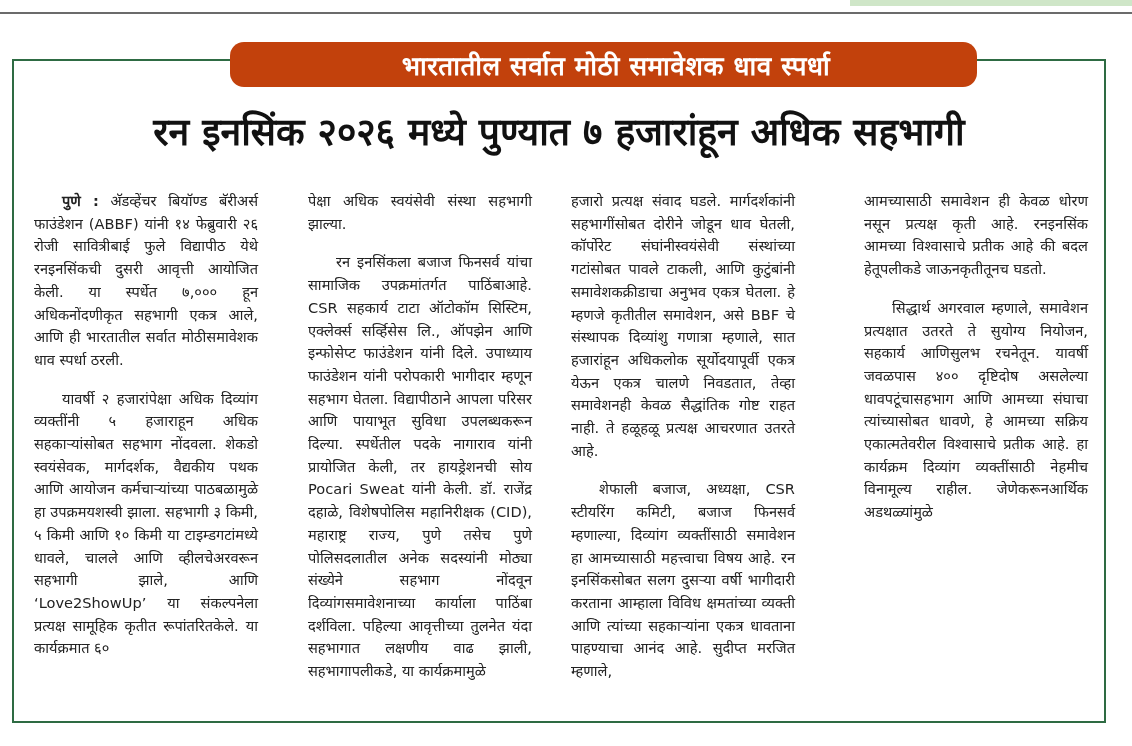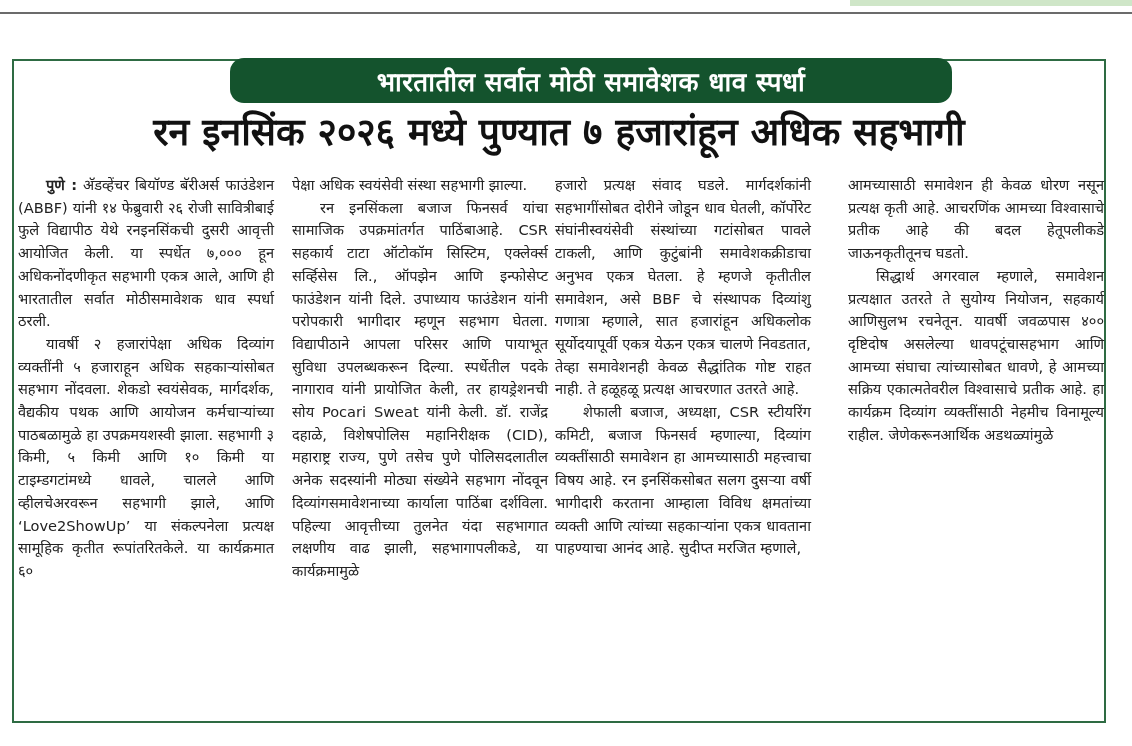--- a/index.html
+++ b/index.html
@@ -8,38 +8,39 @@
     position:relative; font-family:"DejaVu Serif", serif; color:#1a1a1a;
   }
   .topbar { position:absolute; left:0; top:0; width:1132px; height:14px; background:#fff; }
   .topbar-line { position:absolute; left:0; top:12px; width:1132px; height:2px; background:#6b6b6b; }
   .topbar-green { position:absolute; left:850px; top:0; width:282px; height:6px; background:#cfe6c8; }
   .box {
     position:absolute; left:12px; top:59px; width:1094px; height:664px;
     border:2px solid #2e6b43; box-sizing:border-box;
   }
   .banner {
-    position:absolute; left:230px; top:58px; width:722px; height:45px;
-    background:#14532d; border-radius:14px; color:#fff;
+    position:absolute; left:230px; top:42px; width:722px; height:45px;
+    background:#c2410c; border-radius:14px; color:#fff;
     display:flex; align-items:center; justify-content:center;
     font-family:"DejaVu Sans", sans-serif; font-weight:bold; font-size:26px;
     letter-spacing:0.5px;
+    padding-left:25px;
   }
   .headline {
     position:absolute; left:14px; top:96px; width:1090px; height:68px;
     display:flex; align-items:center; justify-content:center;
     font-family:"DejaVu Sans", sans-serif; font-weight:bold; font-size:38px;
     color:#111; transform:scaleX(0.98); white-space:nowrap;
   }
   .col {
     position:absolute; top:174px; height:540px; width:256px;
     font-family:"DejaVu Sans", sans-serif; font-size:14.6px; line-height:22.7px;
     text-align:justify; color:#222;
   }
-  .col p { margin:0; text-indent:0; }
+  .col p { margin:16px; text-indent:0; }
   .col p.indent { text-indent:28px; }
   .col1 { left:18px; }
   .col2 { left:292px; }
   .col3 { left:555px; }
   .col4 { left:848px; }
   .dateline { font-weight:bold; }
   .edge {
     position:absolute; left:1120px; top:176px; width:12px; height:540px;
     font-family:"DejaVu Sans", sans-serif; font-size:13px; line-height:22.7px;
     color:#333; overflow:hidden;
@@ -67,17 +68,17 @@
   <p>पेक्षा अधिक स्वयंसेवी संस्था सहभागी झाल्या.</p>
   <p class="indent">रन इनसिंकला बजाज फिनसर्व यांचा सामाजिक उपक्रमांतर्गत पाठिंबाआहे. CSR सहकार्य टाटा ऑटोकॉम सिस्टिम, एक्लेर्क्स सर्व्हिसेस लि., ऑपझेन आणि इन्फोसेप्ट फाउंडेशन यांनी दिले. उपाध्याय फाउंडेशन यांनी परोपकारी भागीदार म्हणून सहभाग घेतला. विद्यापीठाने आपला परिसर आणि पायाभूत सुविधा उपलब्धकरून दिल्या. स्पर्धेतील पदके नागाराव यांनी प्रायोजित केली, तर हायड्रेशनची सोय Pocari Sweat यांनी केली. डॉ. राजेंद्र दहाळे, विशेषपोलिस महानिरीक्षक (CID), महाराष्ट्र राज्य, पुणे तसेच पुणे पोलिसदलातील अनेक सदस्यांनी मोठ्या संख्येने सहभाग नोंदवून दिव्यांगसमावेशनाच्या कार्याला पाठिंबा दर्शविला. पहिल्या आवृत्तीच्या तुलनेत यंदा सहभागात लक्षणीय वाढ झाली, सहभागापलीकडे, या कार्यक्रमामुळे</p>
 </div>
 
 <div class="col col3">
   <p>हजारो प्रत्यक्ष संवाद घडले. मार्गदर्शकांनी सहभागींसोबत दोरीने जोडून धाव घेतली, कॉर्पोरेट संघांनीस्वयंसेवी संस्थांच्या गटांसोबत पावले टाकली, आणि कुटुंबांनी समावेशकक्रीडाचा अनुभव एकत्र घेतला. हे म्हणजे कृतीतील समावेशन, असे BBF चे संस्थापक दिव्यांशु गणात्रा म्हणाले, सात हजारांहून अधिकलोक सूर्योदयापूर्वी एकत्र येऊन एकत्र चालणे निवडतात, तेव्हा समावेशनही केवळ सैद्धांतिक गोष्ट राहत नाही. ते हळूहळू प्रत्यक्ष आचरणात उतरते आहे.</p>
   <p class="indent">शेफाली बजाज, अध्यक्षा, CSR स्टीयरिंग कमिटी, बजाज फिनसर्व म्हणाल्या, दिव्यांग व्यक्तींसाठी समावेशन हा आमच्यासाठी महत्त्वाचा विषय आहे. रन इनसिंकसोबत सलग दुसऱ्या वर्षी भागीदारी करताना आम्हाला विविध क्षमतांच्या व्यक्ती आणि त्यांच्या सहकाऱ्यांना एकत्र धावताना पाहण्याचा आनंद आहे. सुदीप्त मरजित म्हणाले,</p>
 </div>
 
 <div class="col col4">
-  <p>आमच्यासाठी समावेशन ही केवळ धोरण नसून प्रत्यक्ष कृती आहे. आचरणिंक आमच्या विश्वासाचे प्रतीक आहे की बदल हेतूपलीकडे जाऊनकृतीतूनच घडतो.</p>
+  <p>आमच्यासाठी समावेशन ही केवळ धोरण नसून प्रत्यक्ष कृती आहे. रनइनसिंक आमच्या विश्वासाचे प्रतीक आहे की बदल हेतूपलीकडे जाऊनकृतीतूनच घडतो.</p>
   <p class="indent">सिद्धार्थ अगरवाल म्हणाले, समावेशन प्रत्यक्षात उतरते ते सुयोग्य नियोजन, सहकार्य आणिसुलभ रचनेतून. यावर्षी जवळपास ४०० दृष्टिदोष असलेल्या धावपटूंचासहभाग आणि आमच्या संघाचा त्यांच्यासोबत धावणे, हे आमच्या सक्रिय एकात्मतेवरील विश्वासाचे प्रतीक आहे. हा कार्यक्रम दिव्यांग व्यक्तींसाठी नेहमीच विनामूल्य राहील. जेणेकरूनआर्थिक अडथळ्यांमुळे</p>
 </div>
 
 <div class="edge"></div>
 
 </body></html>

